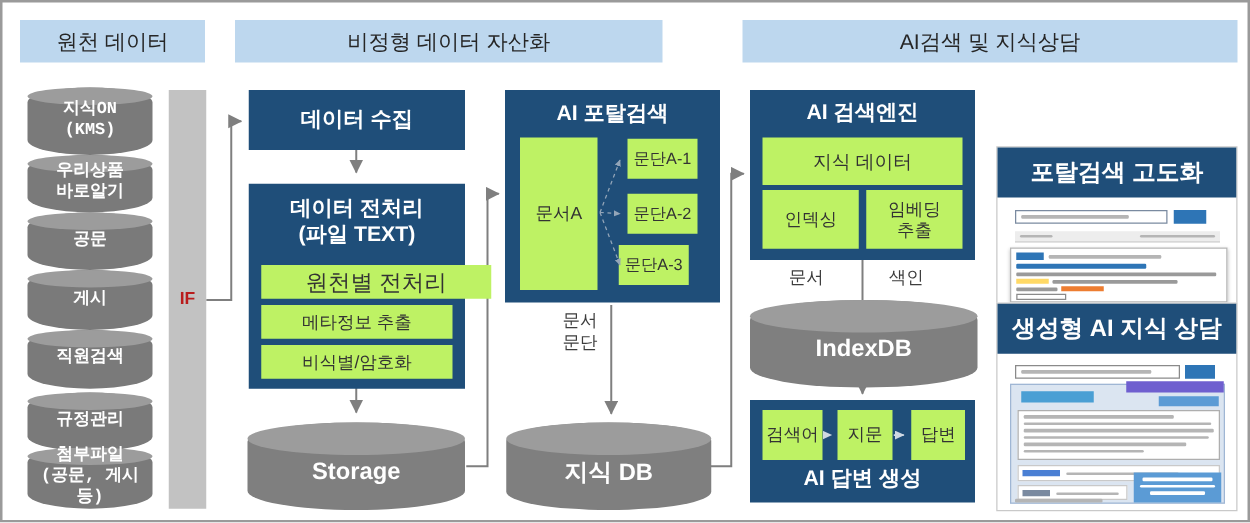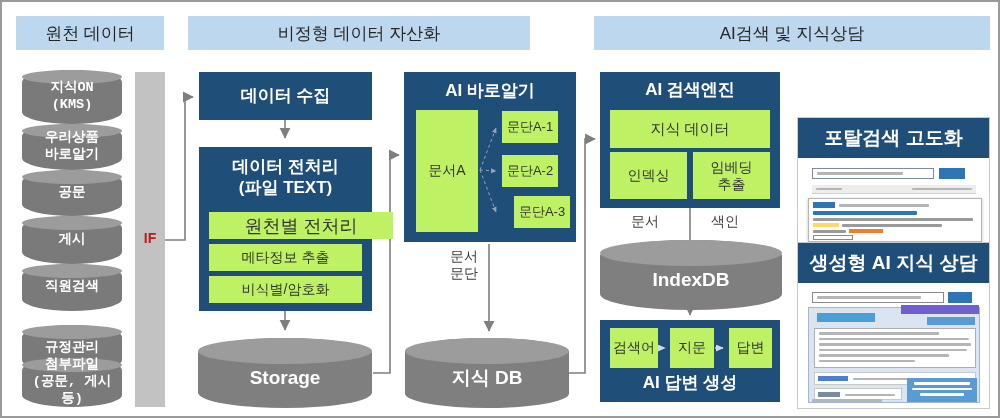--- a/index.html
+++ b/index.html
@@ -82,21 +82,21 @@
     </div>
   <div class="seg" style="top:168px;height:46px;">
       <div class="lbl">공문</div>
     </div>
   <div class="seg" style="top:214px;height:48px;">
       <div class="lbl">게시</div>
     </div>
   <div class="seg" style="top:262px;height:47px;">
       <div class="lbl">직원검색</div>
     </div>
-  <div class="seg" style="top:323px;height:47px;">
+  <div class="seg" style="top:312px;height:47px;">
       <div class="lbl">규정관리</div>
     </div>
   <div class="seg" style="top:356px;height:49px;">
       <div class="lbl">첨부파일
 (공문, 게시 등)</div>
     </div>
 
   <div class="ifbar"></div>
   <div class="iflbl">IF</div>
 
@@ -110,25 +110,25 @@
     <div class="wbox" style="left:10px;top:65px;width:184px;height:27px;font-size:18px;">원천별 전처리</div>
     <div class="wbox" style="left:10px;top:97px;width:153px;height:27px;font-size:14px;">메타정보 추출</div>
     <div class="wbox" style="left:10px;top:129px;width:153px;height:27px;font-size:14px;">비식별/암호화</div>
   </div>
 
   <div class="db" style="left:196px;top:336px;width:174px;height:70px;">
     <div class="lbl">Storage</div>
   </div>
 
   <div class="navy" style="left:402px;top:70px;width:172px;height:170px;">
-    <div class="title" style="padding-top:8px;">AI 바로알기</div>
+    <div class="title" style="padding-top:8px;">AI 포탈검색</div>
     <div class="wbox" style="left:12px;top:38px;width:62px;height:122px;font-size:14px;">문서A</div>
     <div class="wbox" style="left:98px;top:39px;width:56px;height:32px;font-size:13px;">문단A-1</div>
     <div class="wbox" style="left:98px;top:83px;width:56px;height:32px;font-size:13px;">문단A-2</div>
-    <div class="wbox" style="left:110px;top:124px;width:56px;height:32px;font-size:13px;">문단A-3</div>
+    <div class="wbox" style="left:91px;top:124px;width:56px;height:32px;font-size:13px;">문단A-3</div>
   </div>
 
   <div class="smalllbl" style="left:440px;top:246px;width:44px;">문서
 문단</div>
 
   <div class="db" style="left:403px;top:336px;width:164px;height:70px;">
     <div class="lbl">지식 DB</div>
   </div>
 
   <div class="navy" style="left:598px;top:70px;width:180px;height:136px;">

